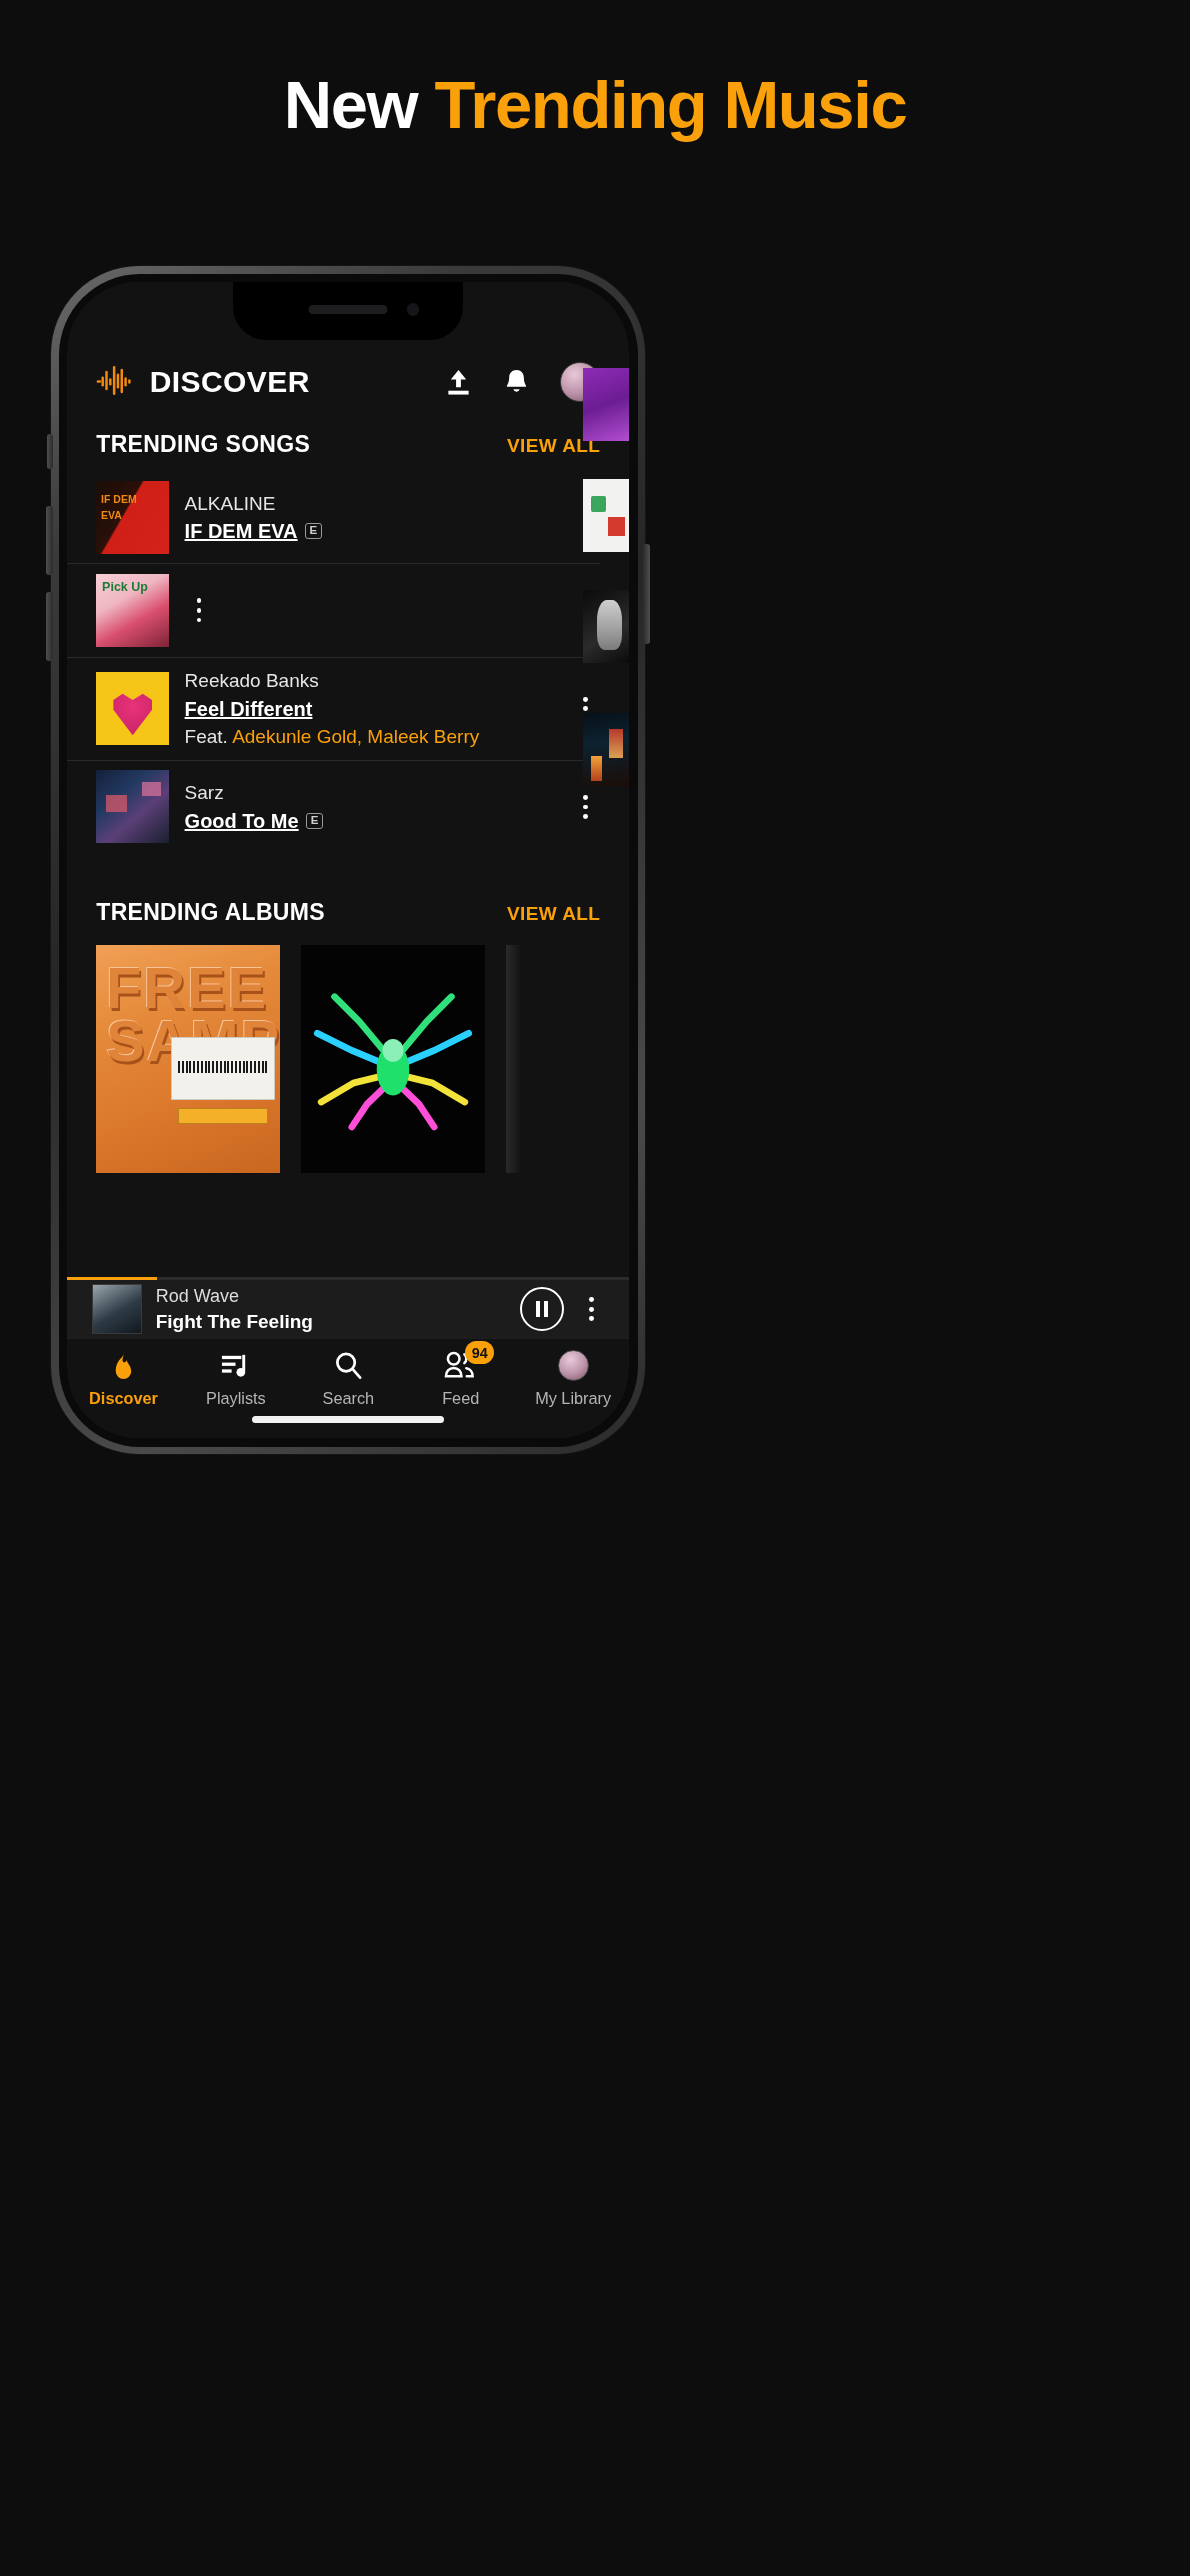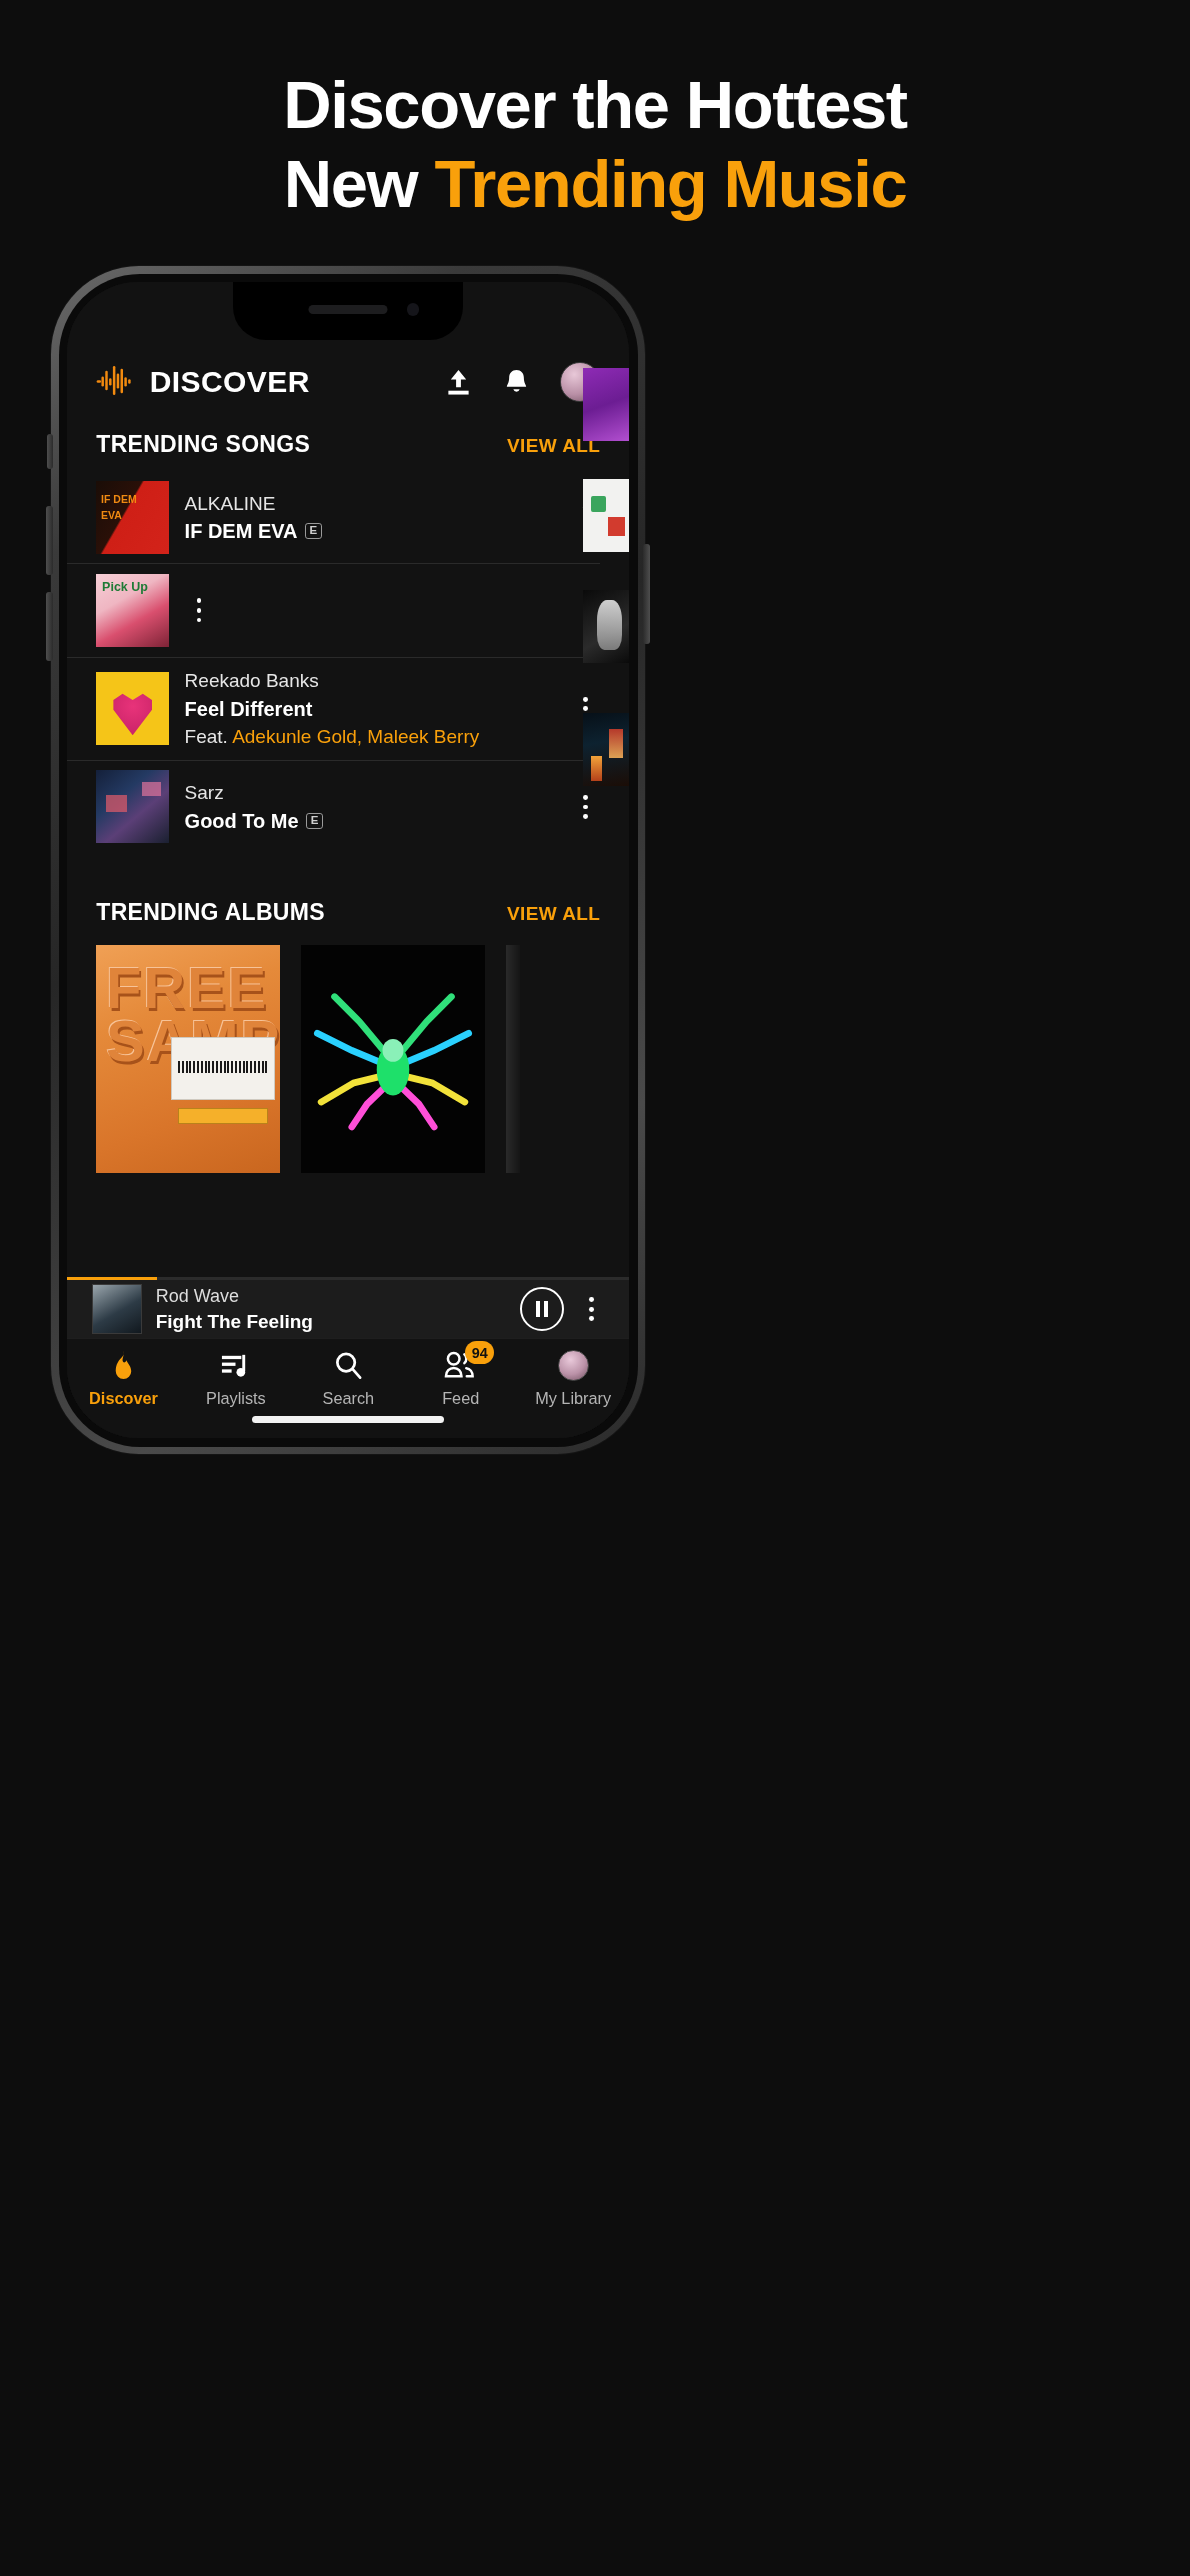--- a/index.html
+++ b/index.html
@@ -129,21 +129,21 @@
   .song-row {
     display:flex; align-items:center; gap:15.3px;
     padding:9.6px 0 9.6px 29px; position:relative;
     margin-right:29px;
   }
   .song-row + .song-row { border-top:1px solid #2a2a2a; }
   .art { width:73px; height:73px; flex:none; background:#222; overflow:hidden; position:relative; }
   .song-meta { flex:1; min-width:0; }
   .artist { color:#e6e6e6; font-size:19px; line-height:1.45; }
   .title-line { display:flex; align-items:center; gap:7.7px; }
-  .title { color:#fff; font-size:20px; font-weight:bold; line-height:1.4; }
+  .title { color:#fff; font-size:20px; font-weight:bold; line-height:1.4;text-decoration:underline; }
   .feat { font-size:19px; color:#e6e6e6; line-height:1.45; }
   .feat .names { color:#F9A00B; }
   .ebadge {
     width:16.3px; height:16.3px; border:1.5px solid #9a9a9a; border-radius:2.9px;
     color:#cfcfcf; font-size:11.5px; font-weight:bold;
     display:flex; align-items:center; justify-content:center; line-height:1;
   }
   .kebab { width:29px; display:flex; flex-direction:column; align-items:center; gap:4.8px; flex:none; }
   .kebab i { width:4.8px; height:4.8px; border-radius:50%; background:#fff; display:block; }
 
@@ -252,21 +252,20 @@
   
   .home-ind{
     position:absolute; left:50%; transform:translateX(-50%); bottom:15.3px;
     width:192px; height:6.7px; border-radius:3.8px; background:#f2f2f2; z-index:30;
   }
 </style>
 </head>
 <body>
 
 <div class="headline">
-  <span class="hl-line">Discover the Hottest</span>
   <span class="hl-line"><span>New </span><span class="accent">Trending Music</span></span>
 </div>
 
 <div class="phone-wrap">
   <div class="phone-outer"></div>
   <div class="btn-side btn-mute"></div>
   <div class="btn-side btn-volup"></div>
   <div class="btn-side btn-voldn"></div>
   <div class="btn-side btn-power"></div>
   <div class="phone-bezel"></div>

